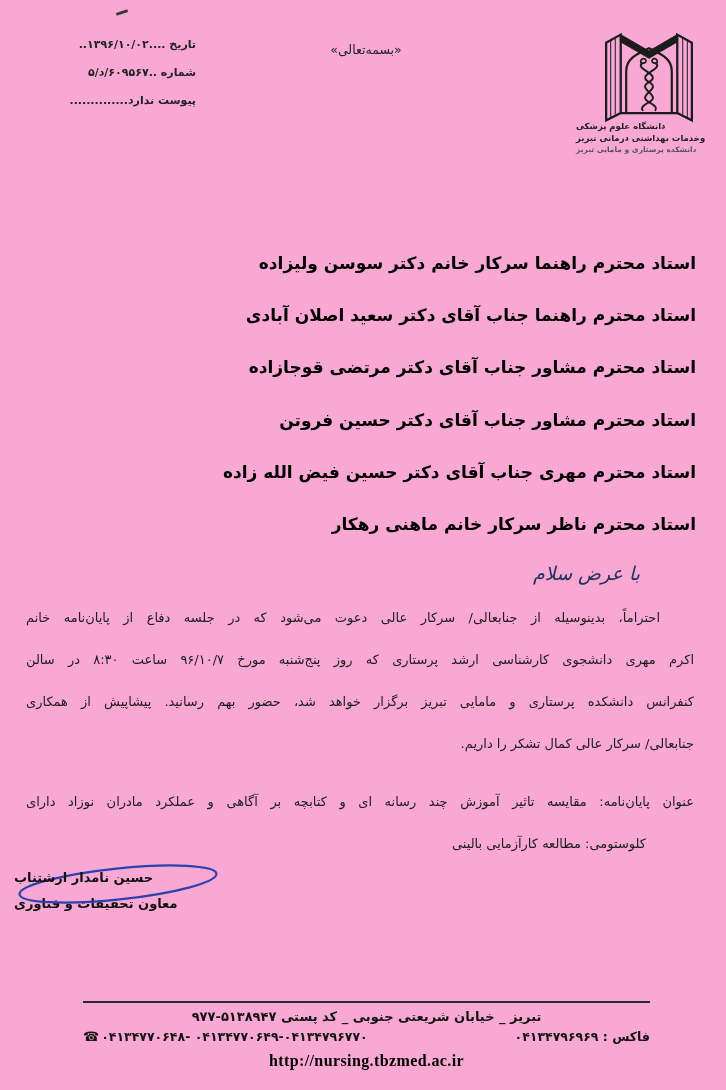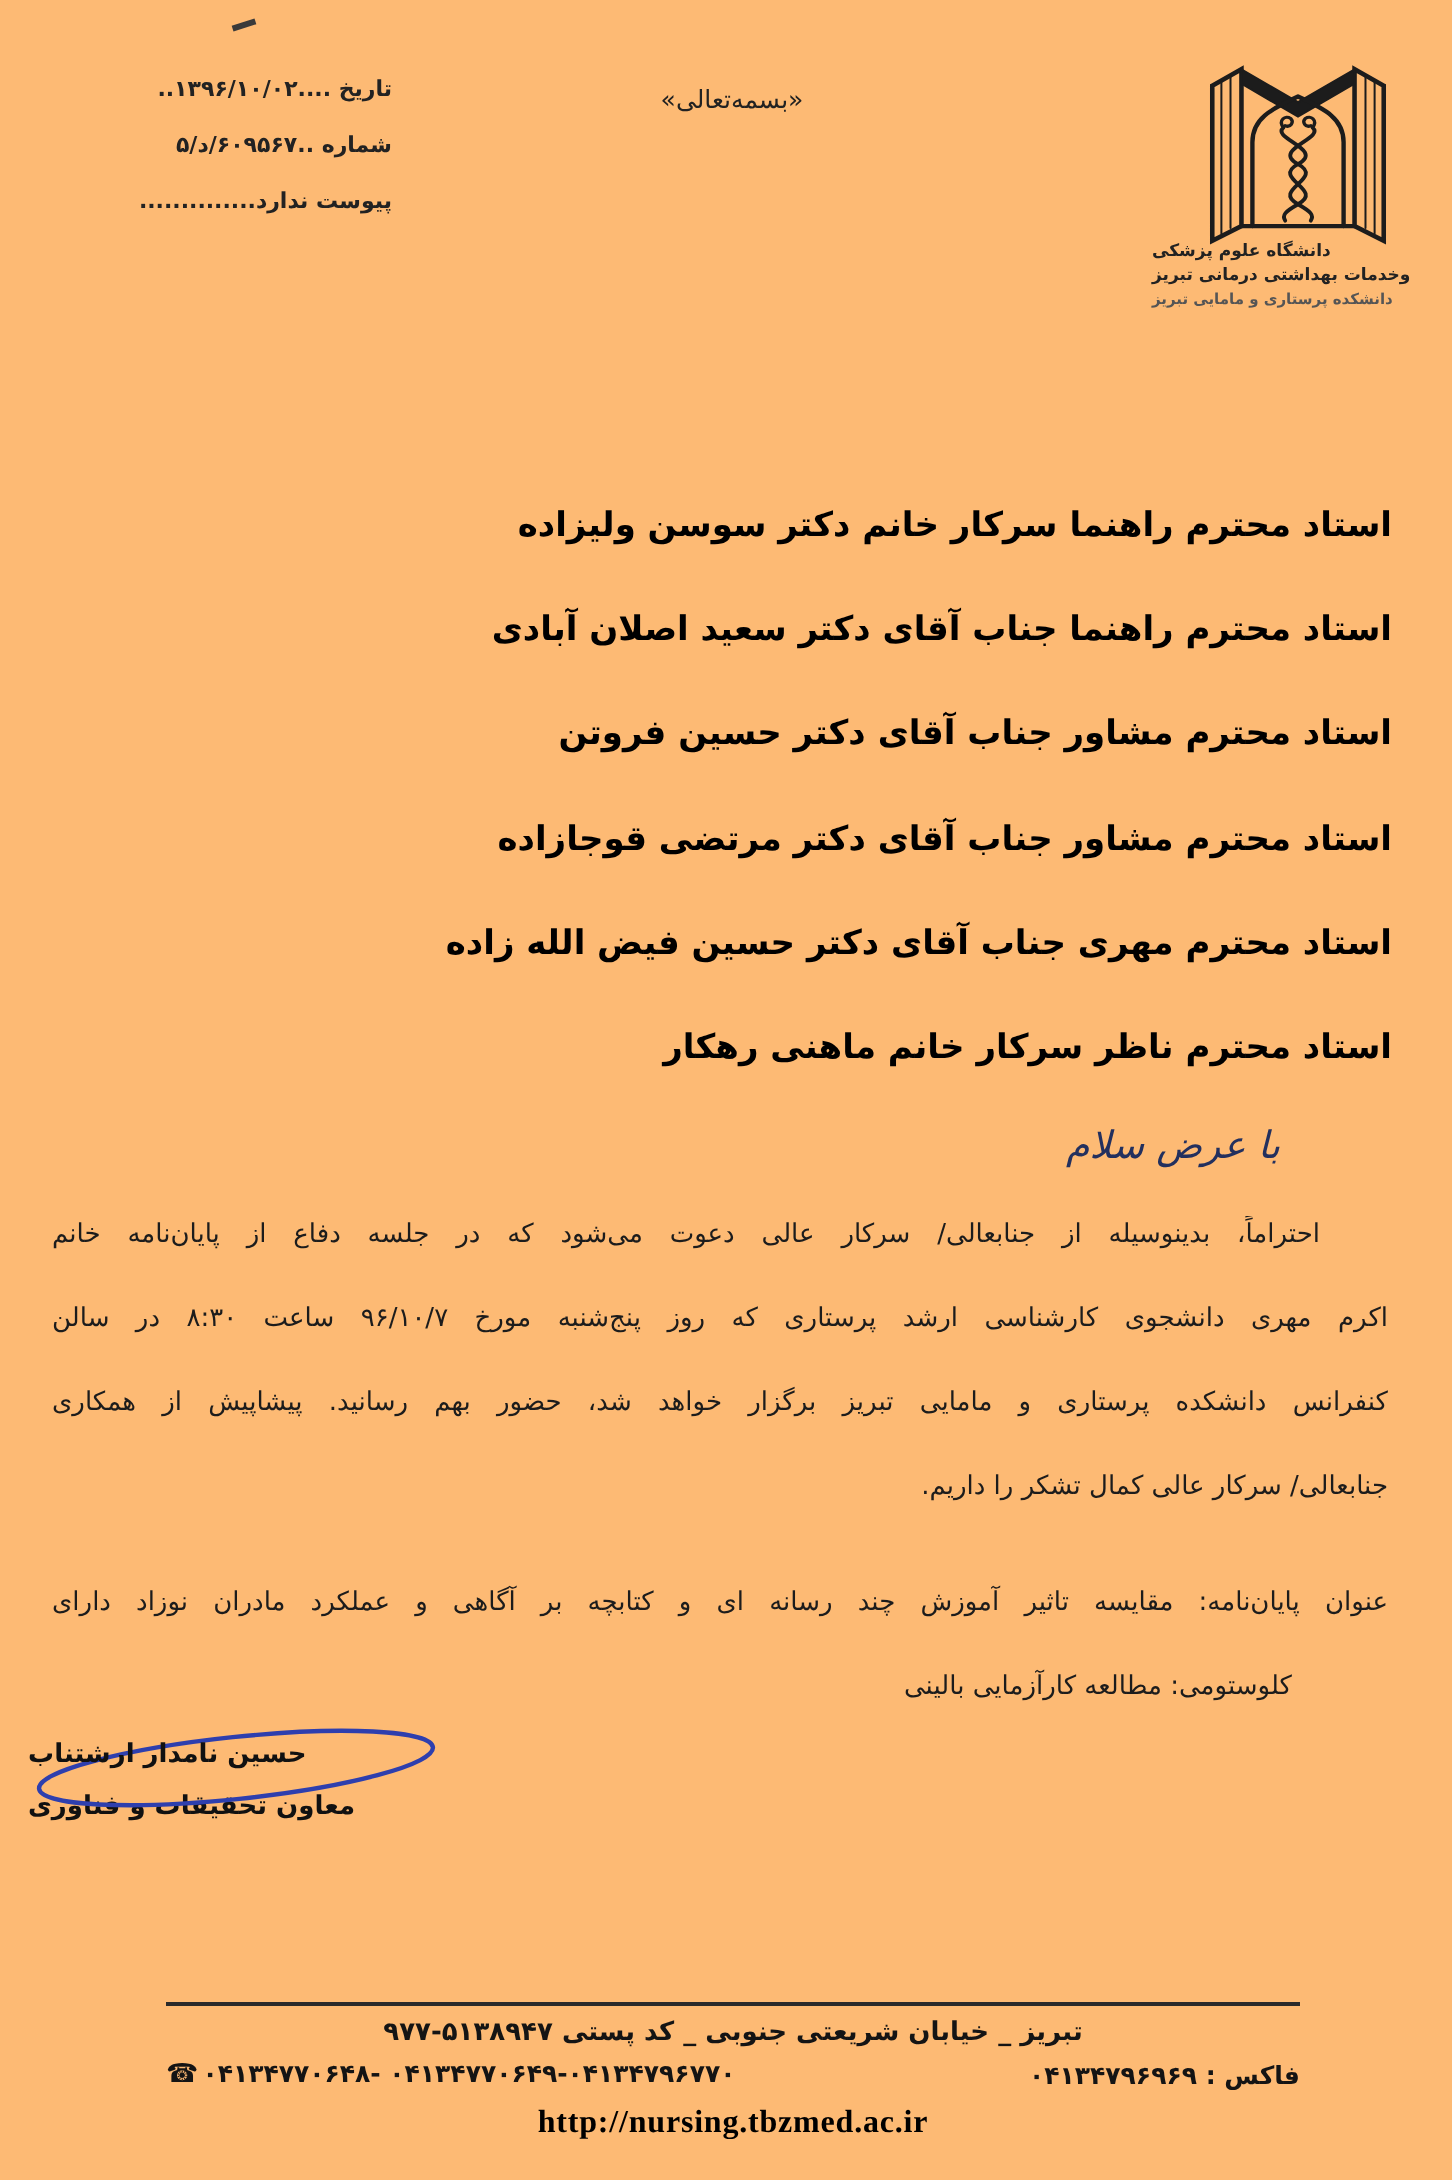--- a/index.html
+++ b/index.html
@@ -1,18 +1,18 @@
 <!DOCTYPE html>
 <html lang="fa"><head>
 <meta charset="utf-8">
 <style>
   html,body { margin:0; padding:0; background:#888; }
   .page {
     position:relative; width:726px; height:1090px; margin:0 auto;
-    background:#fdba74; overflow:hidden;
+    background:#f9a8d4; overflow:hidden;
     font-family:"DejaVu Sans", sans-serif; color:#1f1f1f;
   }
 
   
   .meta {
     position:absolute; left:16px; top:38px; width:180px;
     direction:rtl; text-align:right;
     font-size:11px; font-weight:bold; color:#222;
   }
   .meta-row { height:28px; white-space:nowrap; }
@@ -125,22 +125,22 @@
       </g>
     </svg>
     <div class="logo-line l1">دانشگاه علوم پزشکی</div>
     <div class="logo-line l2">وخدمات بهداشتی درمانی تبریز</div>
     <div class="logo-line l3">دانشکده پرستاری و مامایی تبریز</div>
   </div>
 
   <div class="recipients">
     <div class="recipient">استاد محترم راهنما  سرکار خانم دکتر سوسن ولیزاده</div>
     <div class="recipient">استاد محترم  راهنما  جناب آقای دکتر سعید اصلان آبادی</div>
+    <div class="recipient">استاد محترم مشاور جناب آقای دکتر مرتضی قوجازاده</div>
     <div class="recipient">استاد محترم مشاور جناب آقای دکتر حسین فروتن</div>
-    <div class="recipient">استاد محترم مشاور جناب آقای دکتر مرتضی قوجازاده</div>
     <div class="recipient">استاد محترم مهری جناب آقای دکتر حسین فیض الله زاده</div>
     <div class="recipient">استاد محترم ناظر  سرکار خانم  ماهنی رهکار</div>
   </div>
 
   <div class="salutation">با عرض سلام</div>
 
   <div class="body-text">
     <div class="body-line indent">احتراماً، بدینوسیله از جنابعالی/ سرکار عالی دعوت می‌شود که در جلسه دفاع از پایان‌نامه خانم</div>
     <div class="body-line">اکرم مهری دانشجوی کارشناسی ارشد پرستاری که روز پنج‌شنبه مورخ ۹۶/۱۰/۷ ساعت ۸:۳۰ در سالن</div>
     <div class="body-line">کنفرانس دانشکده پرستاری و مامایی تبریز برگزار خواهد شد، حضور بهم رسانید. پیشاپیش از همکاری</div>

